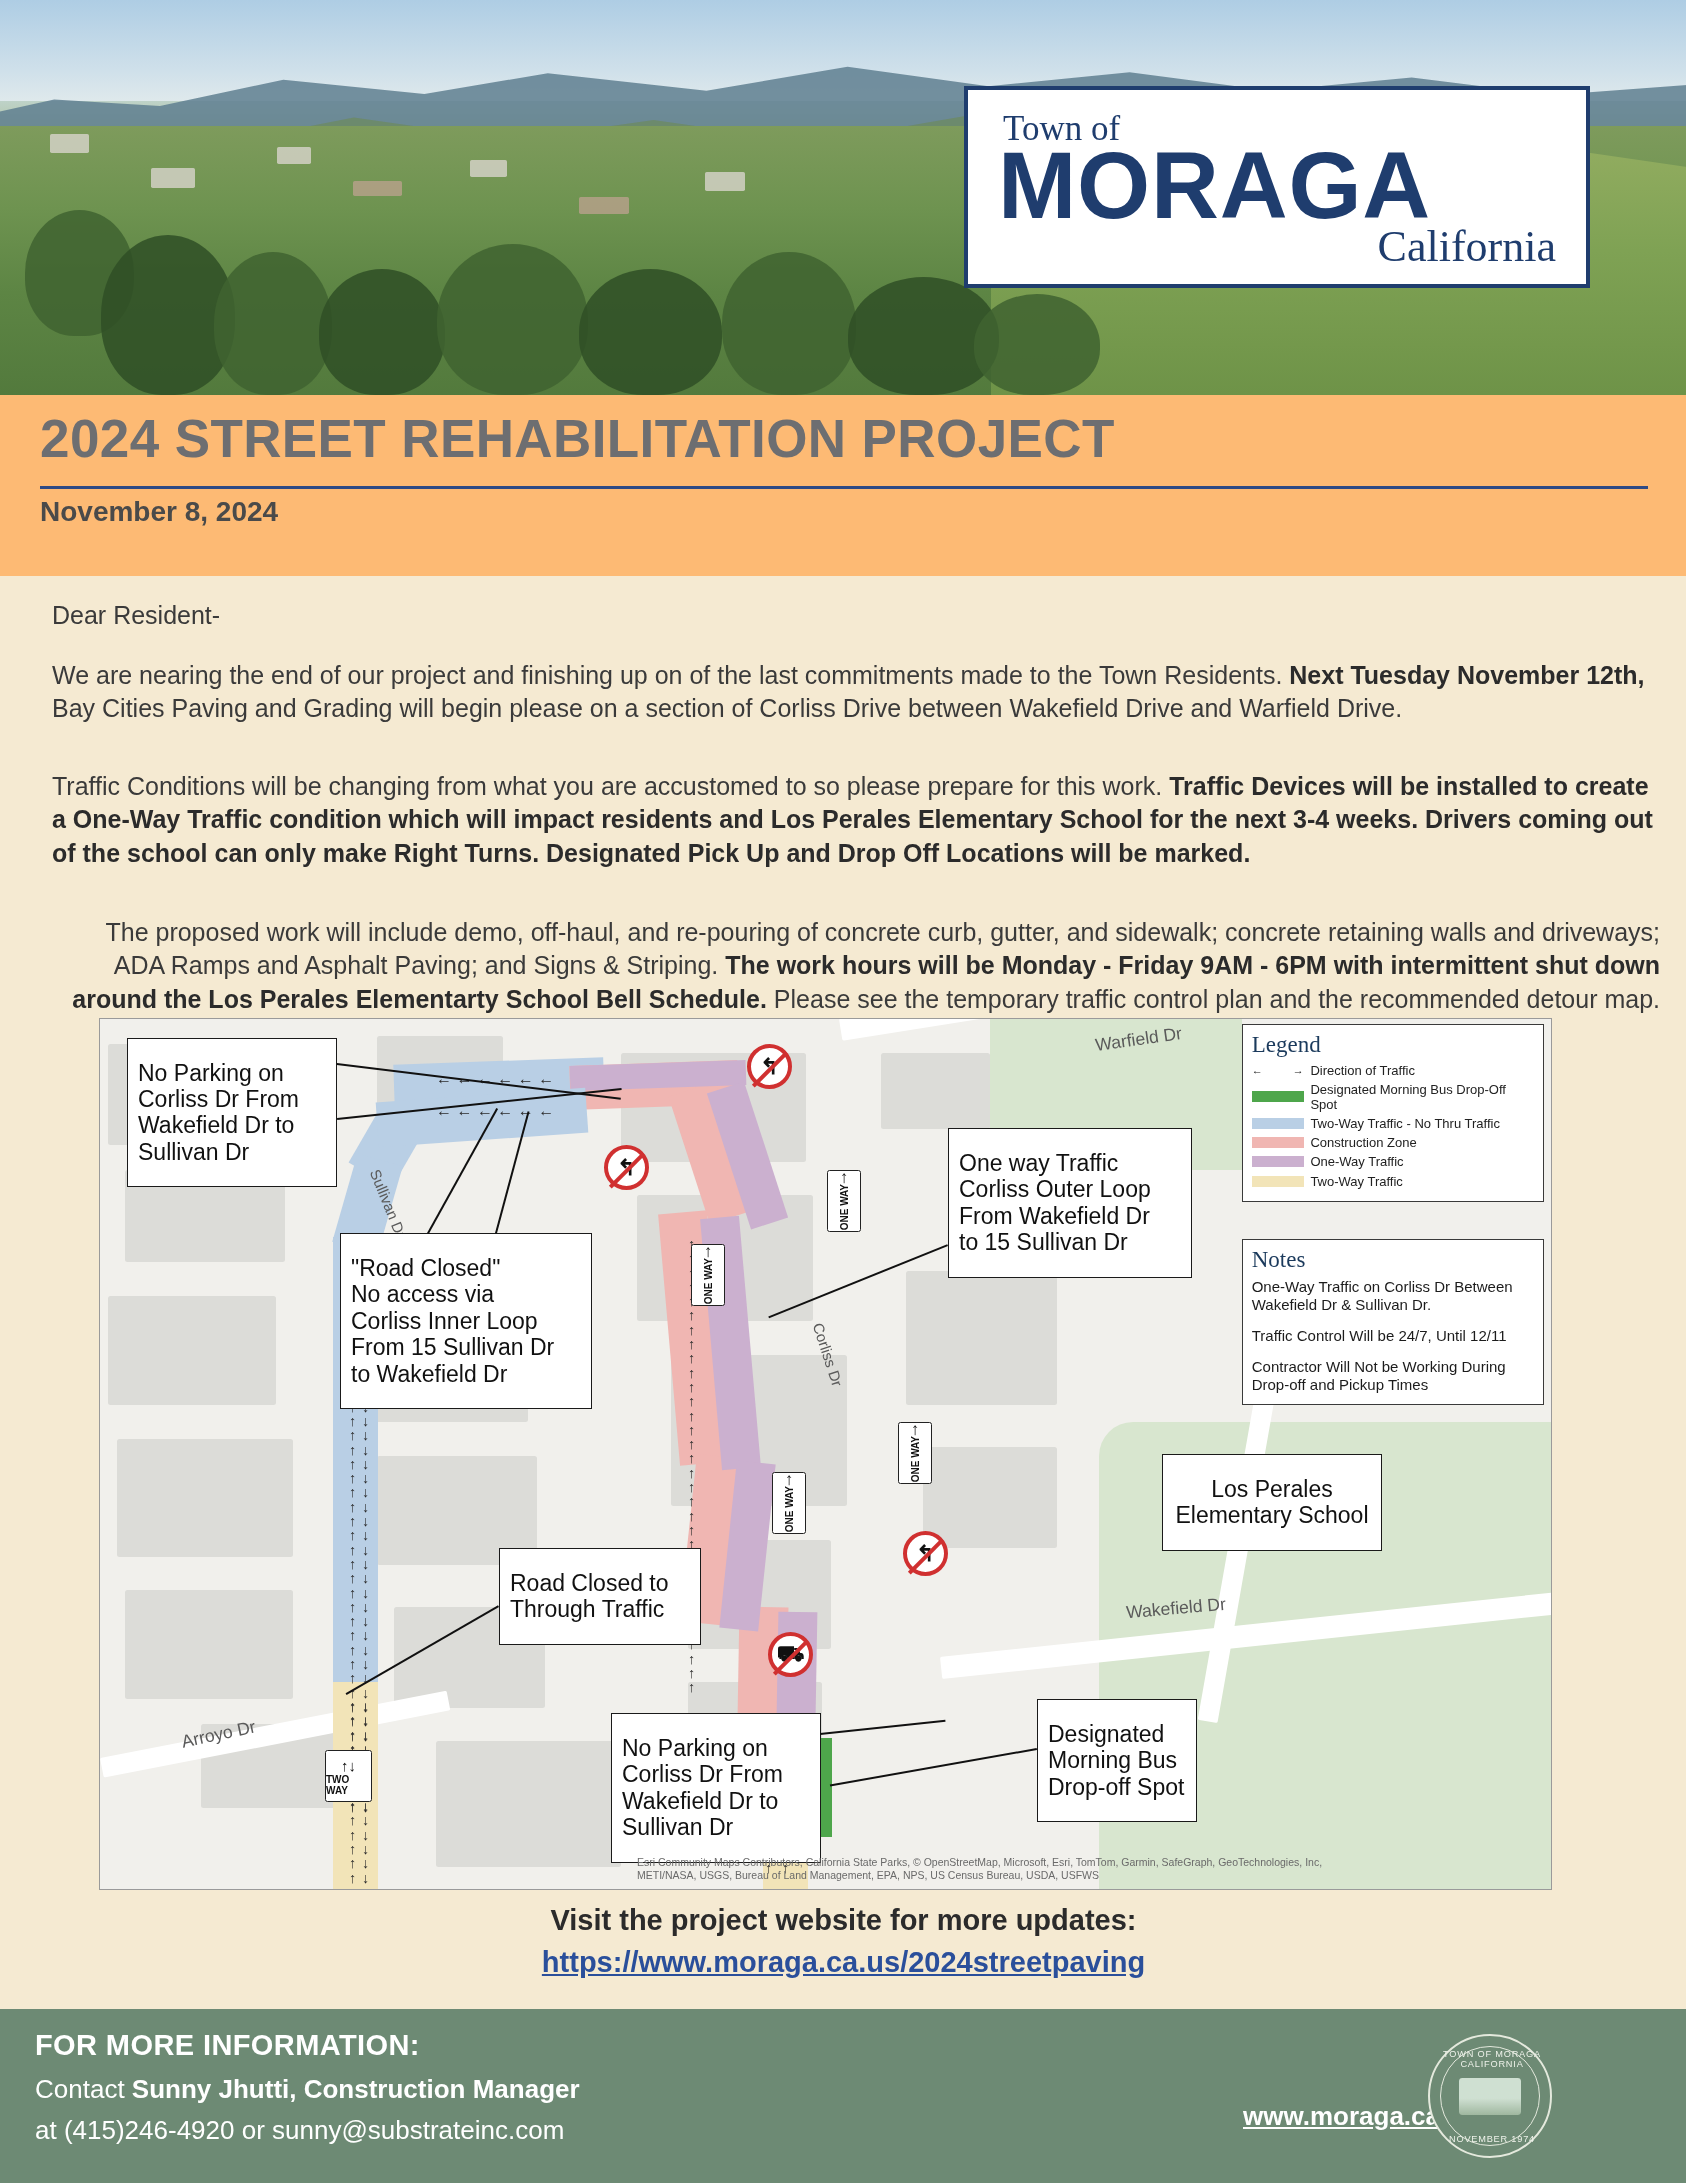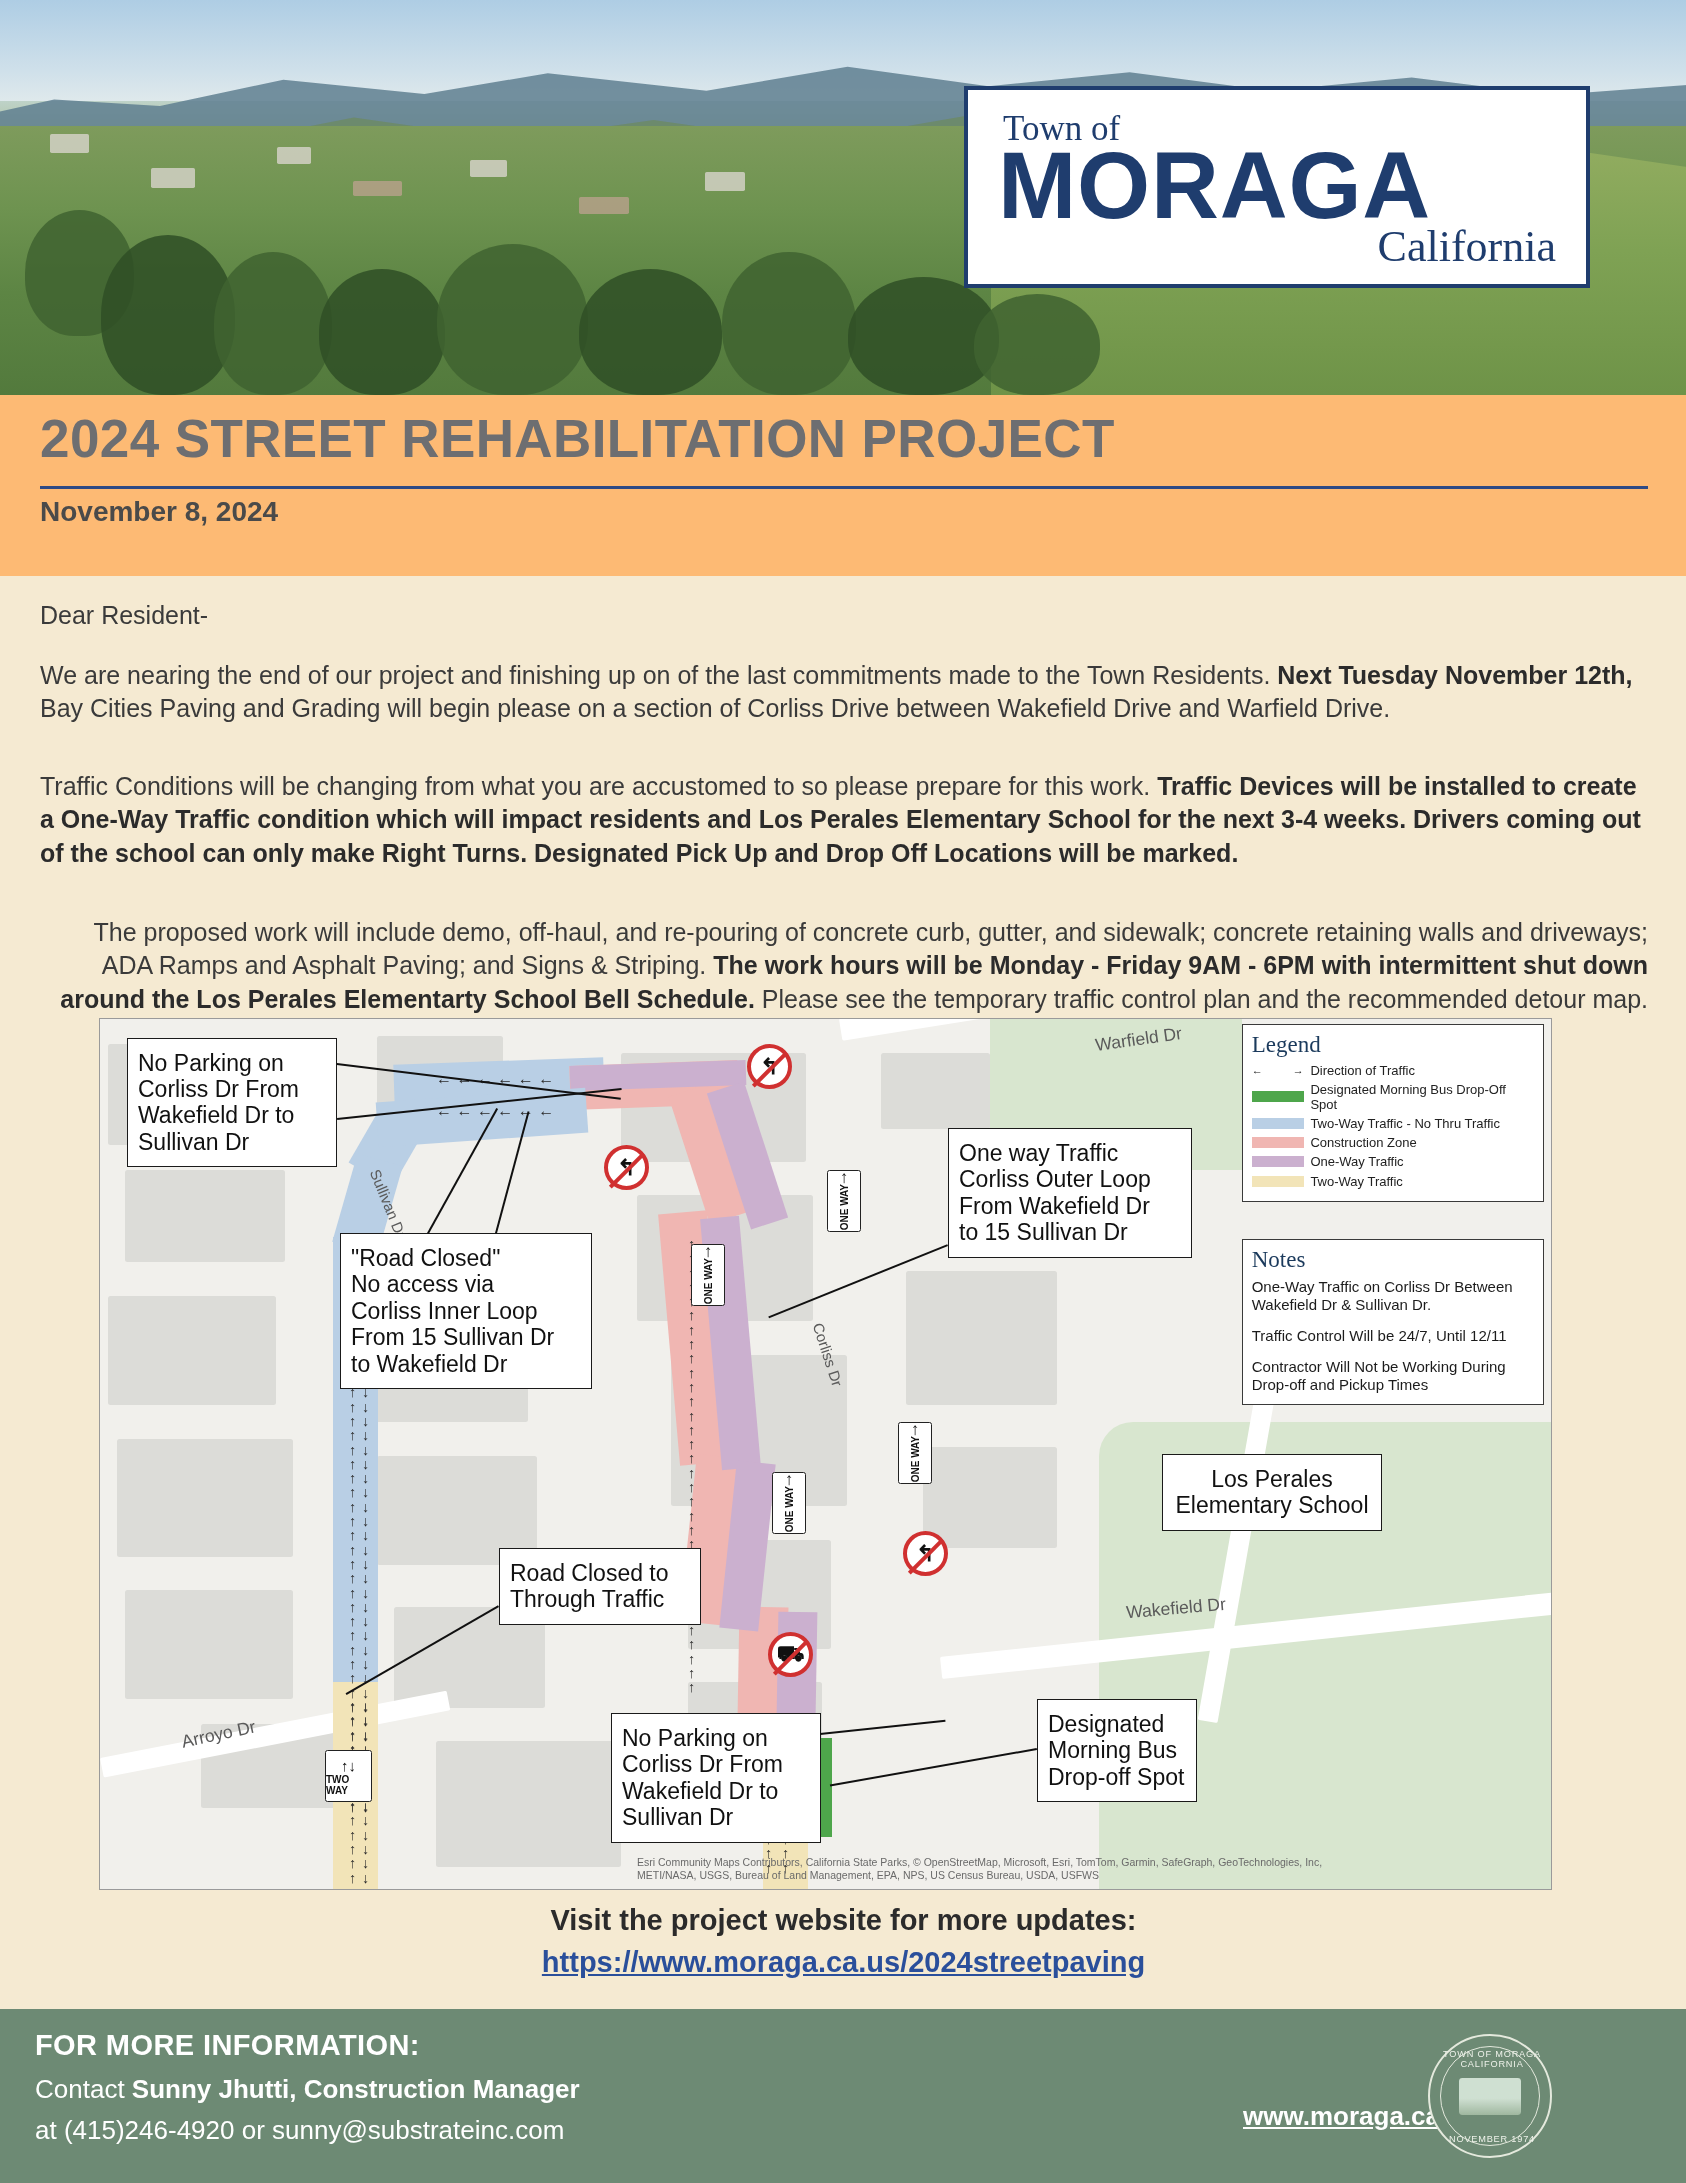--- a/index.html
+++ b/index.html
@@ -113,21 +113,21 @@
     position: absolute; left: 40px; top: 101px;
     font-size: 28px; font-weight: bold; color: #4a4a4a;
   }
 
   
   .body-wrap {
     position: absolute; left: 0; top: 575px; width: 1687px;
   }
   .para {
     position: absolute;
-    left: 40px; width: 1608px;
+    left: 52px; width: 1608px;
     font-size: 25px;
     color: #3a3a3a;
     line-height: 1.33;
   }
   .para b { font-weight: bold; color: #2b2b2b; }
 
   
   .map-frame {
     position: absolute;
     left: 99px; top: 1018px;
@@ -178,21 +178,21 @@
     font-size: 14.3px;
     color: #5a5a5a;
     font-family: "Liberation Sans", sans-serif;
   }
   .callout {
     position: absolute;
     background: #ffffff;
     border: 1.7px solid #1a1a1a;
     font-size: 23px;
     color: #111;
-    padding: 11px 10px;
+    padding: 21px 10px;
     line-height: 1.15;
     box-sizing: border-box;
   }
   .leader {
     position: absolute;
     background: #111;
     transform-origin: 0 0;
     height: 1.7px;
   }
   .onewaysign {

